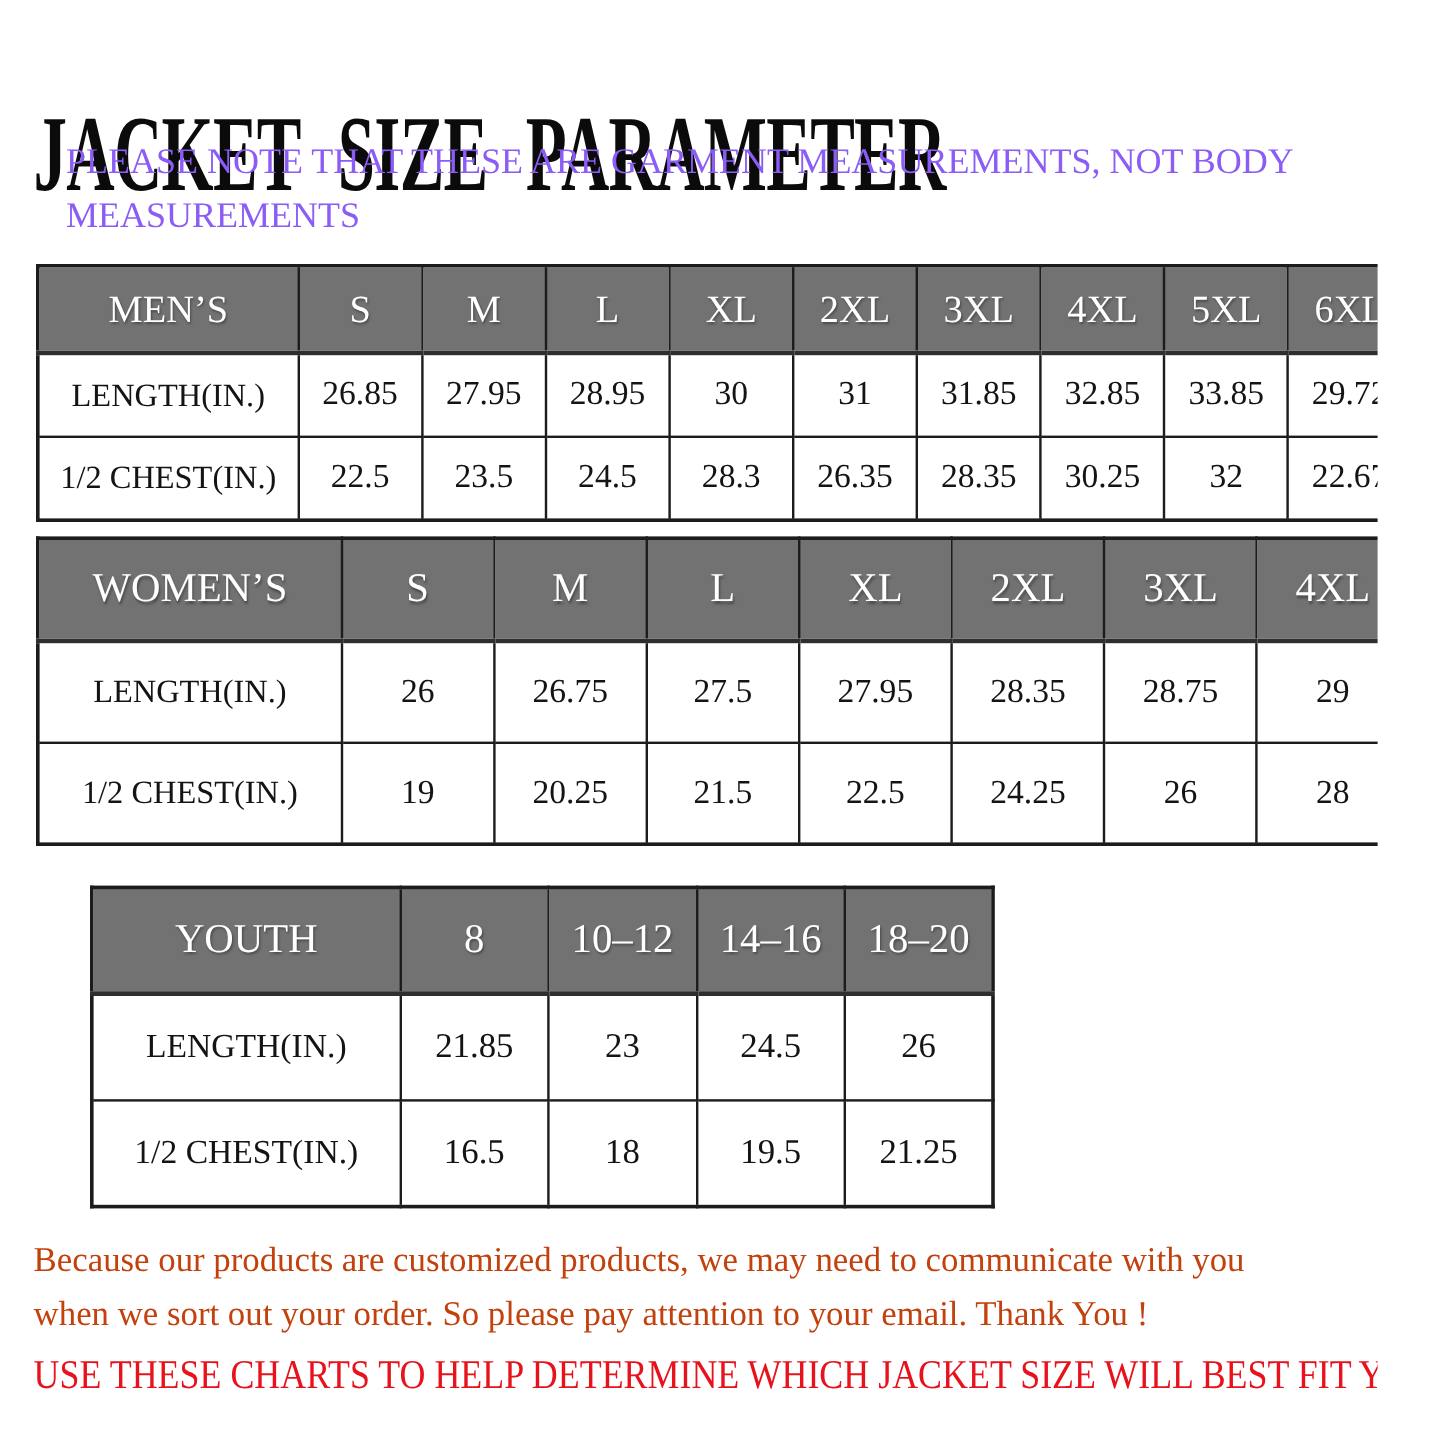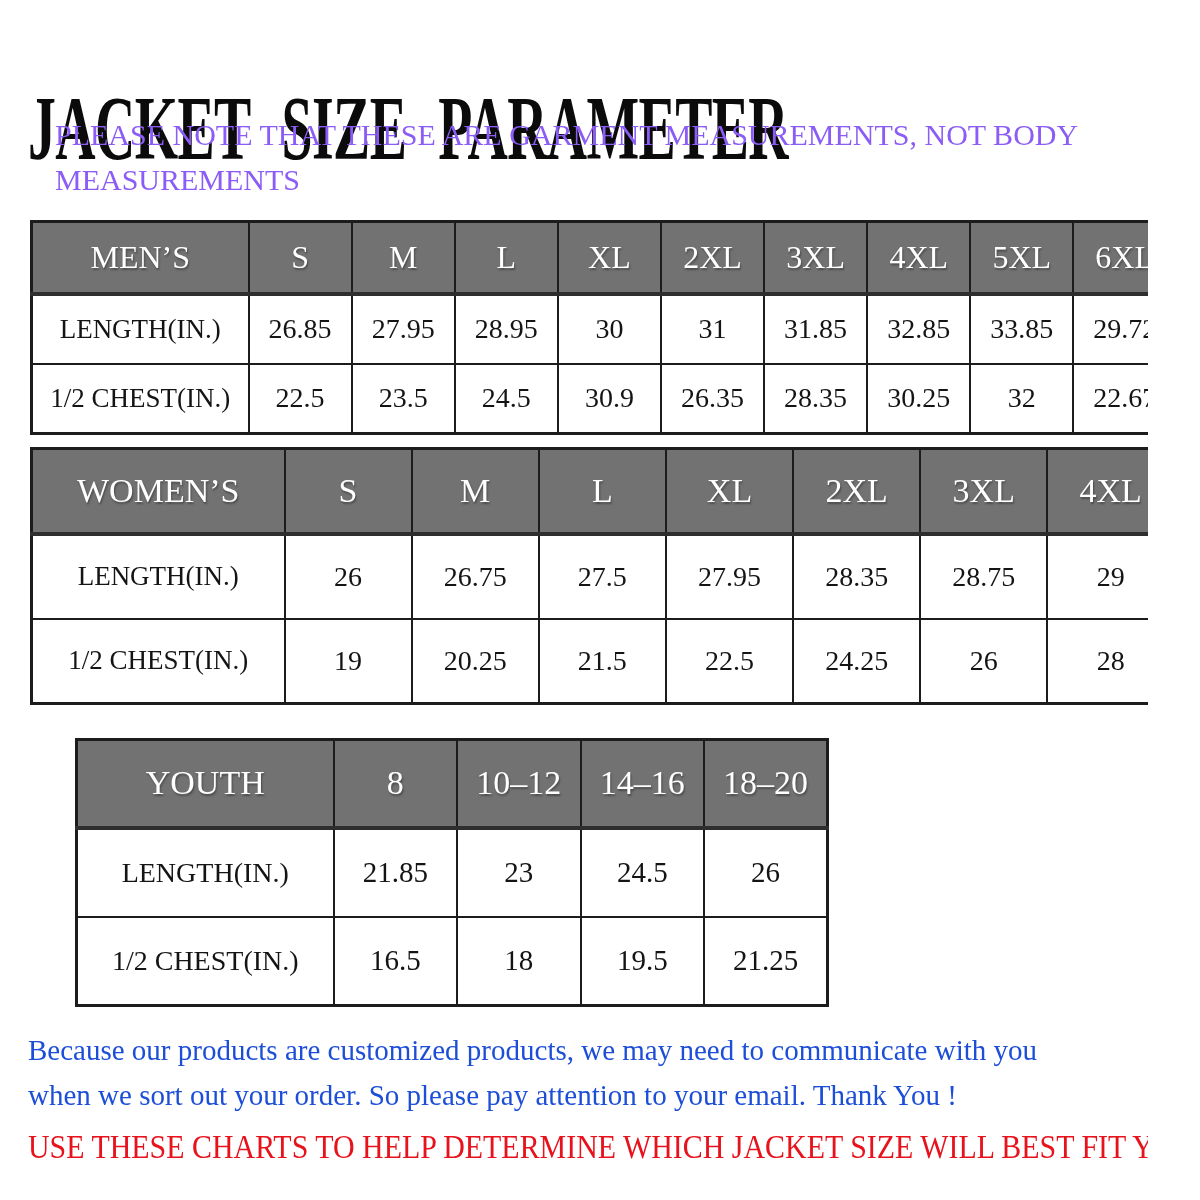--- a/index.html
+++ b/index.html
@@ -83,21 +83,21 @@
   #youth-table td.row-label { font-size: 28px; }
   #youth-table td.val { font-size: 29px; }
 
   
   .footer-para {
     position: absolute;
     left: 28px;
     top: 1028px;
     font-size: 29px;
     line-height: 1.55;
-    color: #1d4ed8;
+    color: #c2410c;
     white-space: nowrap;
   }
   .footer-para span { display: block; }
   .footer-fit {
     position: absolute;
     left: 28px;
     top: 1128px;
     font-size: 34px;
     color: #e8121c;
     white-space: nowrap;
@@ -147,21 +147,21 @@
         <td class="val">31.85</td>
         <td class="val">32.85</td>
         <td class="val">33.85</td>
         <td class="val">29.72</td>
       </tr>
       <tr>
         <td class="row-label">1/2 CHEST(IN.)</td>
         <td class="val">22.5</td>
         <td class="val">23.5</td>
         <td class="val">24.5</td>
-        <td class="val">30.9</td>
+        <td class="val">28.3</td>
         <td class="val">26.35</td>
         <td class="val">28.35</td>
         <td class="val">30.25</td>
         <td class="val">32</td>
         <td class="val">22.67</td>
       </tr>
     </tbody>
   </table>
 
   <table class="size-table" id="womens-table">

